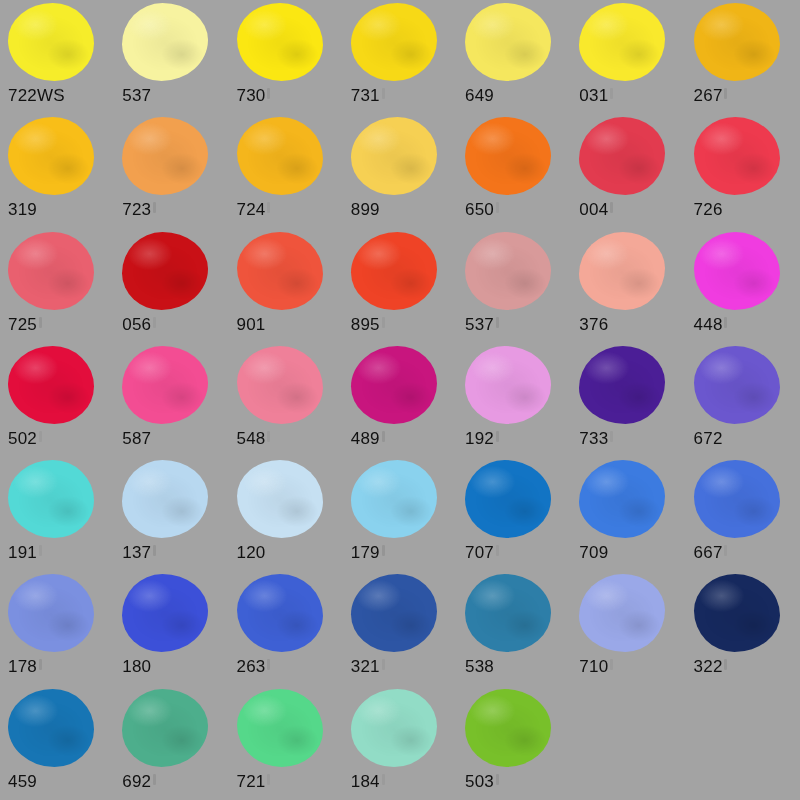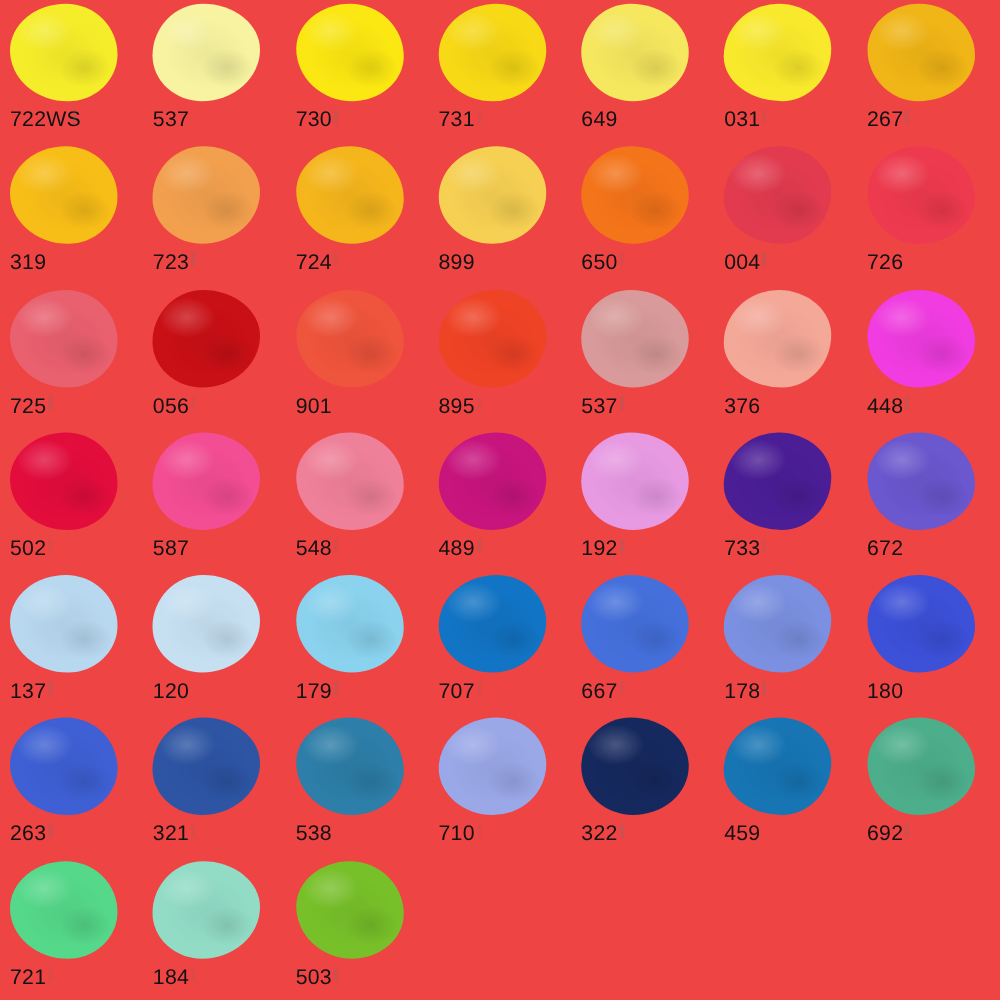--- a/index.html
+++ b/index.html
@@ -13,21 +13,21 @@
     height: 800px;
     overflow: hidden;
     font-family: "Liberation Sans", sans-serif;
     -webkit-font-smoothing: antialiased;
   }
 
   #sheet {
     position: relative;
     width: 800px;
     height: 800px;
-    background: #ef4444;
+    background: #a3a3a3;
   }
 
   .swatch-grid {
     position: absolute;
     left: 0;
     top: 0;
     width: 800px;
     height: 800px;
     display: grid;
     grid-template-columns: repeat(7, 114.28px);
@@ -224,39 +224,48 @@
       <div class="swatch-cell">
         <div class="blob" title="733" style="background: rgb(75, 30, 150);"></div>
         <div class="swatch-label">733</div>
         <span class="speck" style="left: 38.8px; opacity: 0.3;"></span>
       </div>
       <div class="swatch-cell">
         <div class="blob" title="672" style="background: rgb(107, 87, 206);"></div>
         <div class="swatch-label">672</div>
       </div>
       <div class="swatch-cell">
+        <div class="blob" title="191" style="background: rgb(83, 217, 214);"></div>
+        <div class="swatch-label">191</div>
+        <span class="speck" style="left: 38.8px; opacity: 0.3;"></span>
+      </div>
+      <div class="swatch-cell">
         <div class="blob" title="137" style="background: rgb(184, 216, 240);"></div>
         <div class="swatch-label">137</div>
         <span class="speck" style="left: 38.8px; opacity: 0.55;"></span>
       </div>
       <div class="swatch-cell">
         <div class="blob" title="140" style="background: rgb(198, 224, 242);"></div>
         <div class="swatch-label">120</div>
       </div>
       <div class="swatch-cell">
         <div class="blob" title="179" style="background: rgb(138, 210, 238);"></div>
         <div class="swatch-label">179</div>
         <span class="speck" style="left: 38.8px; opacity: 0.55;"></span>
       </div>
       <div class="swatch-cell">
         <div class="blob" title="707" style="background: rgb(18, 116, 196);"></div>
         <div class="swatch-label">707</div>
         <span class="speck" style="left: 38.8px; opacity: 0.3;"></span>
       </div>
       <div class="swatch-cell">
+        <div class="blob" title="709" style="background: rgb(60, 123, 224);"></div>
+        <div class="swatch-label">709</div>
+      </div>
+      <div class="swatch-cell">
         <div class="blob" title="667" style="background: rgb(69, 112, 220);"></div>
         <div class="swatch-label">667</div>
         <span class="speck" style="left: 38.8px; opacity: 0.3;"></span>
       </div>
       <div class="swatch-cell">
         <div class="blob" title="178" style="background: rgb(123, 144, 224);"></div>
         <div class="swatch-label">178</div>
         <span class="speck" style="left: 38.8px; opacity: 0.55;"></span>
       </div>
       <div class="swatch-cell">

